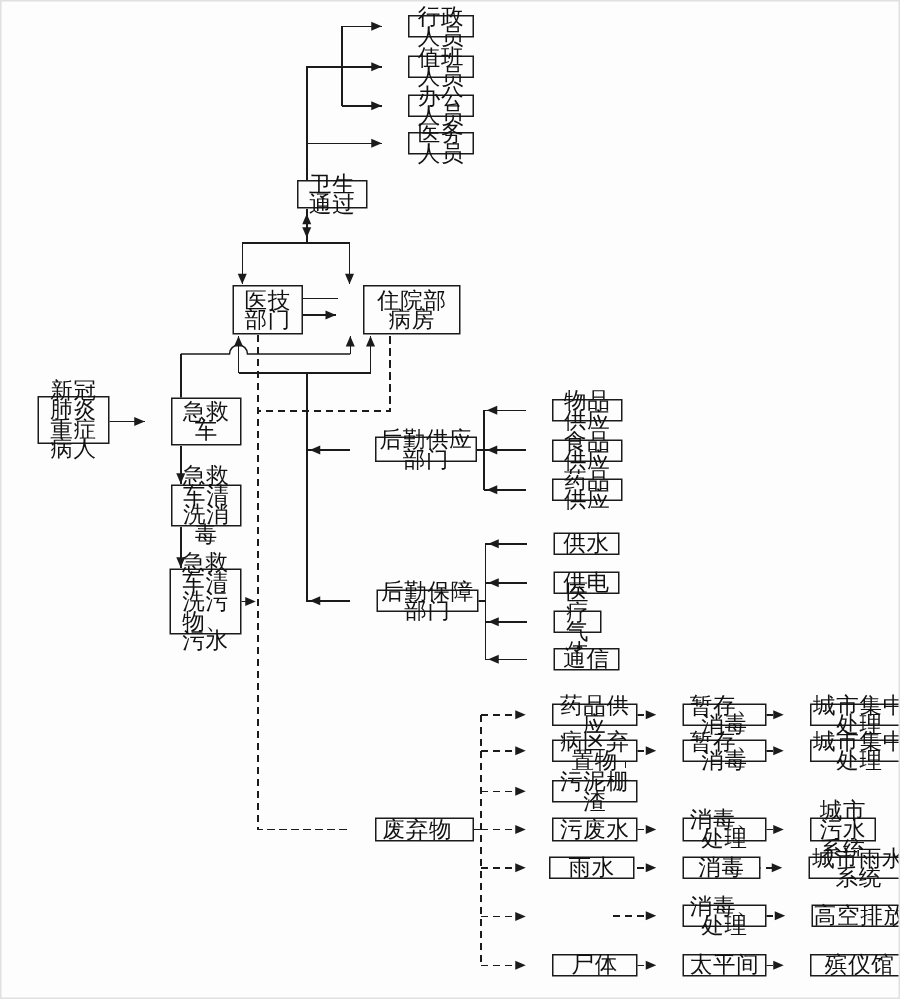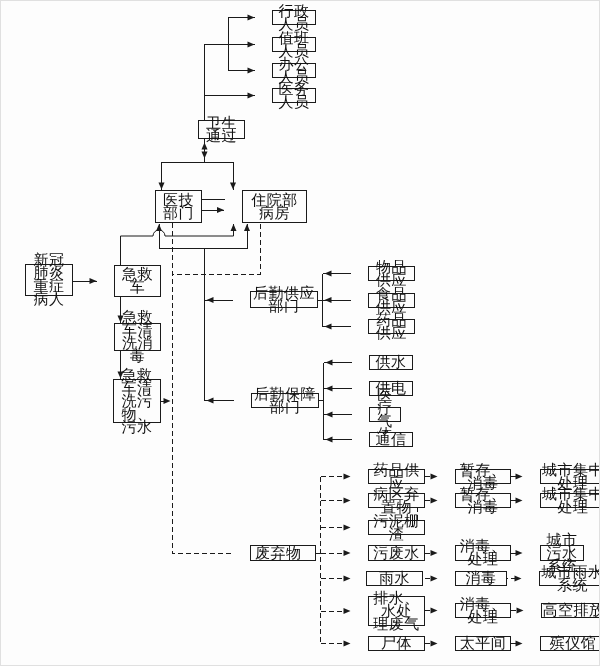--- a/index.html
+++ b/index.html
@@ -167,22 +167,20 @@
   <div class="node" style="left:351px;top:354px;width:44px;height:15px">供水</div>
   <div class="node" style="left:351px;top:380px;width:44px;height:15px">供电</div>
   <div class="node" style="left:351px;top:406px;width:32px;height:15px">医疗气体</div>
   <div class="node" style="left:351px;top:431px;width:44px;height:15px">通信</div>
   <div class="node left" style="left:232px;top:544px;width:66px;height:16px">废弃物</div>
   <div class="node" style="left:350px;top:468px;width:57px;height:15px">药品供应</div>
   <div class="node" style="left:350px;top:492px;width:57px;height:15px">病区弃置物</div>
   <div class="node" style="left:350px;top:519px;width:57px;height:15px">污泥栅渣</div>
   <div class="node" style="left:350px;top:544px;width:57px;height:16px">污废水</div>
   <div class="node" style="left:348px;top:570px;width:57px;height:15px">雨水</div>
-  <div class="node" style="left:350px;top:595px;width:57px;height:30px">排水、水处
-理废气</div>
   <div class="node" style="left:350px;top:635px;width:57px;height:15px">尸体</div>
   <div class="node" style="left:437px;top:468px;width:56px;height:15px">暂存、消毒</div>
   <div class="node" style="left:437px;top:492px;width:56px;height:15px">暂存、消毒</div>
   <div class="node" style="left:437px;top:544px;width:56px;height:16px">消毒、处理</div>
   <div class="node" style="left:437px;top:570px;width:52px;height:15px">消毒</div>
   <div class="node" style="left:437px;top:602px;width:56px;height:15px">消毒、处理</div>
   <div class="node" style="left:437px;top:635px;width:56px;height:15px">太平间</div>
   <div class="node" style="left:522px;top:468px;width:66px;height:15px">城市集中处理</div>
   <div class="node" style="left:522px;top:492px;width:66px;height:15px">城市集中处理</div>
   <div class="node" style="left:522px;top:544px;width:44px;height:16px">城市污水系统</div>

